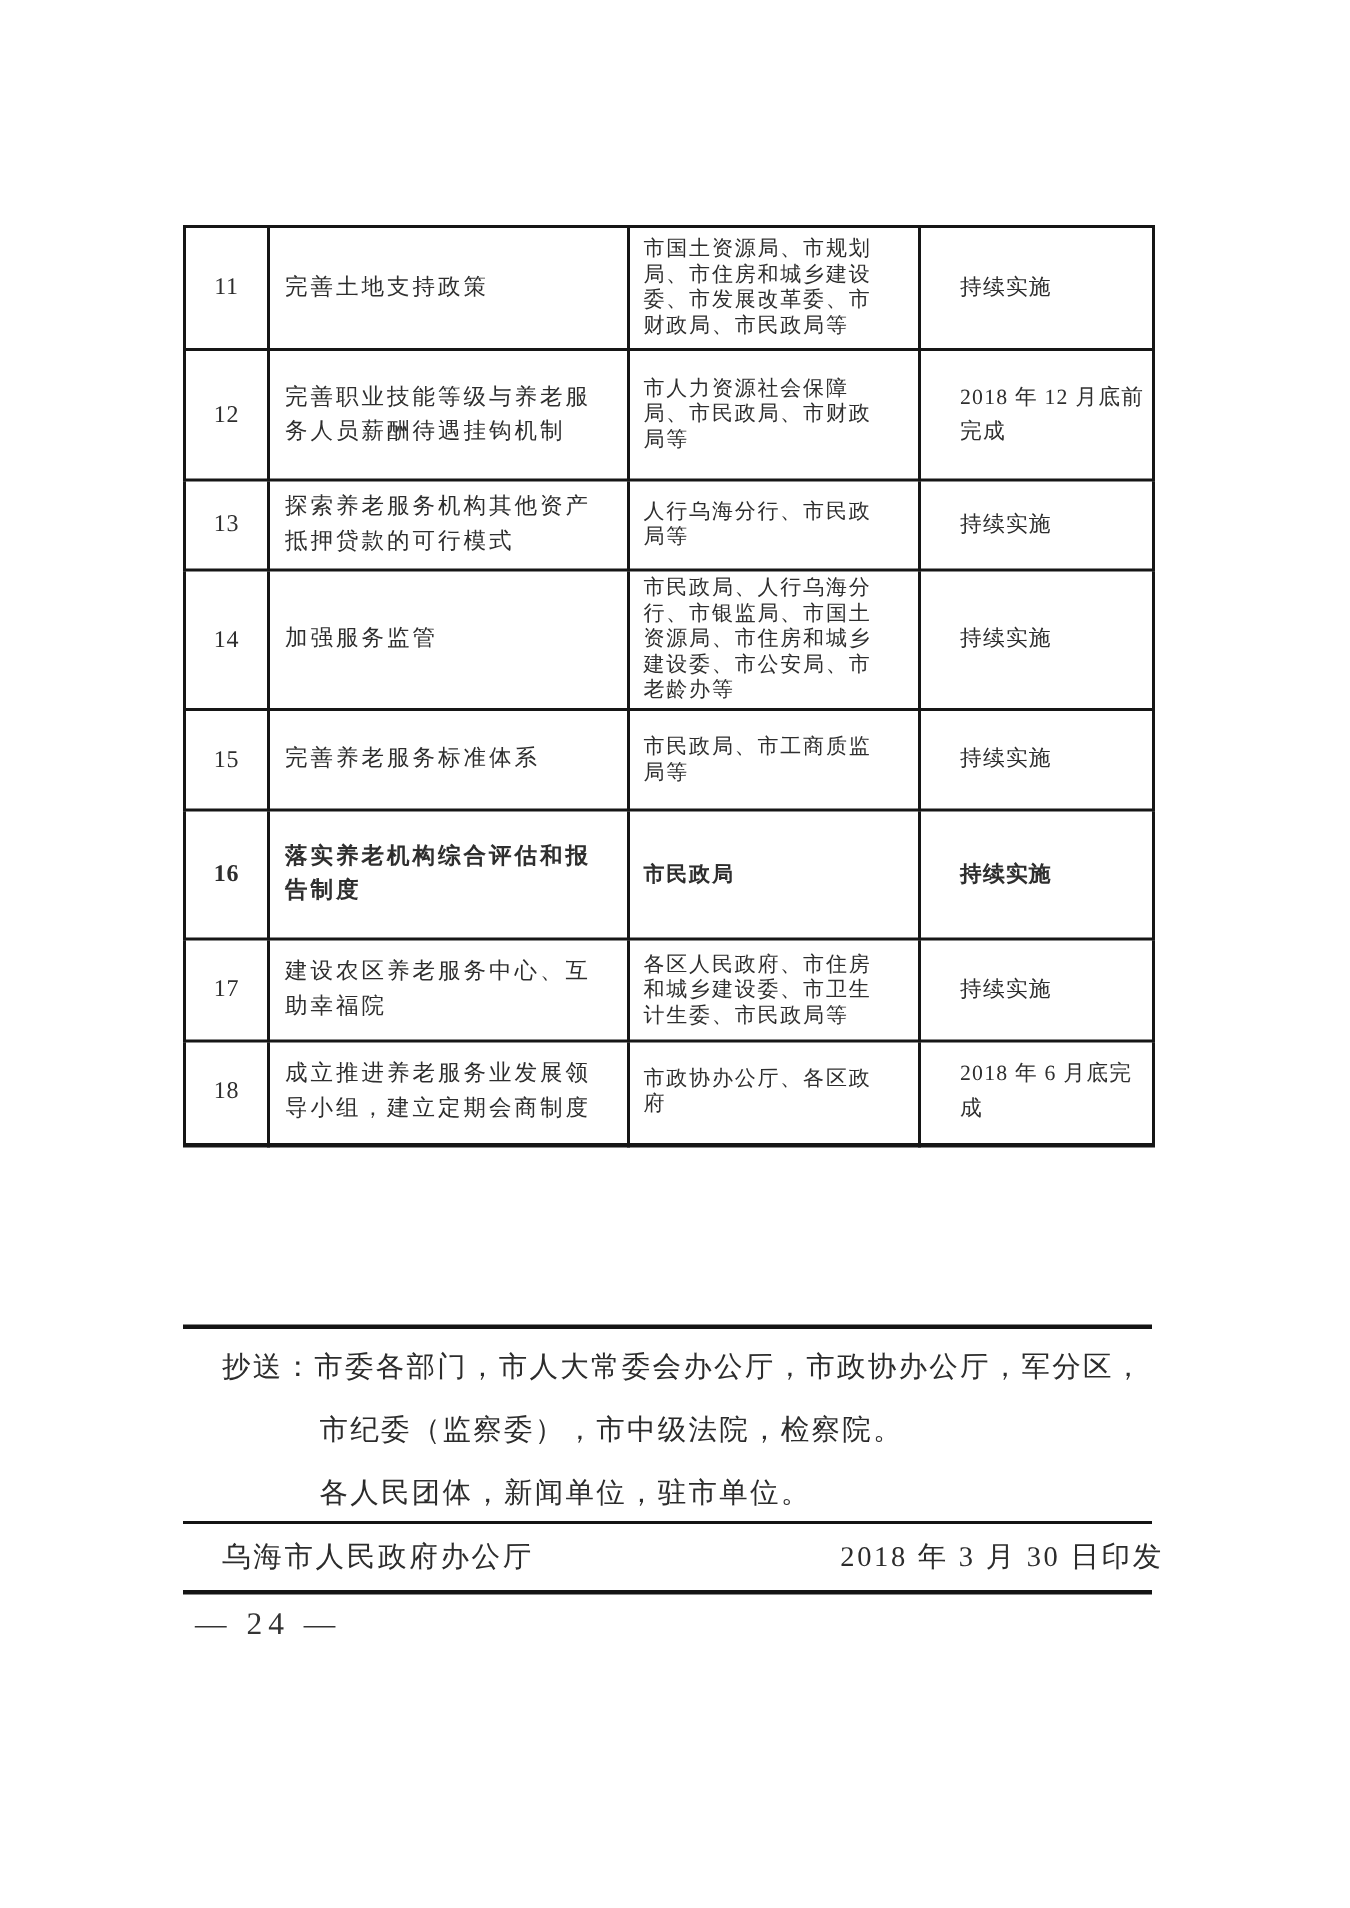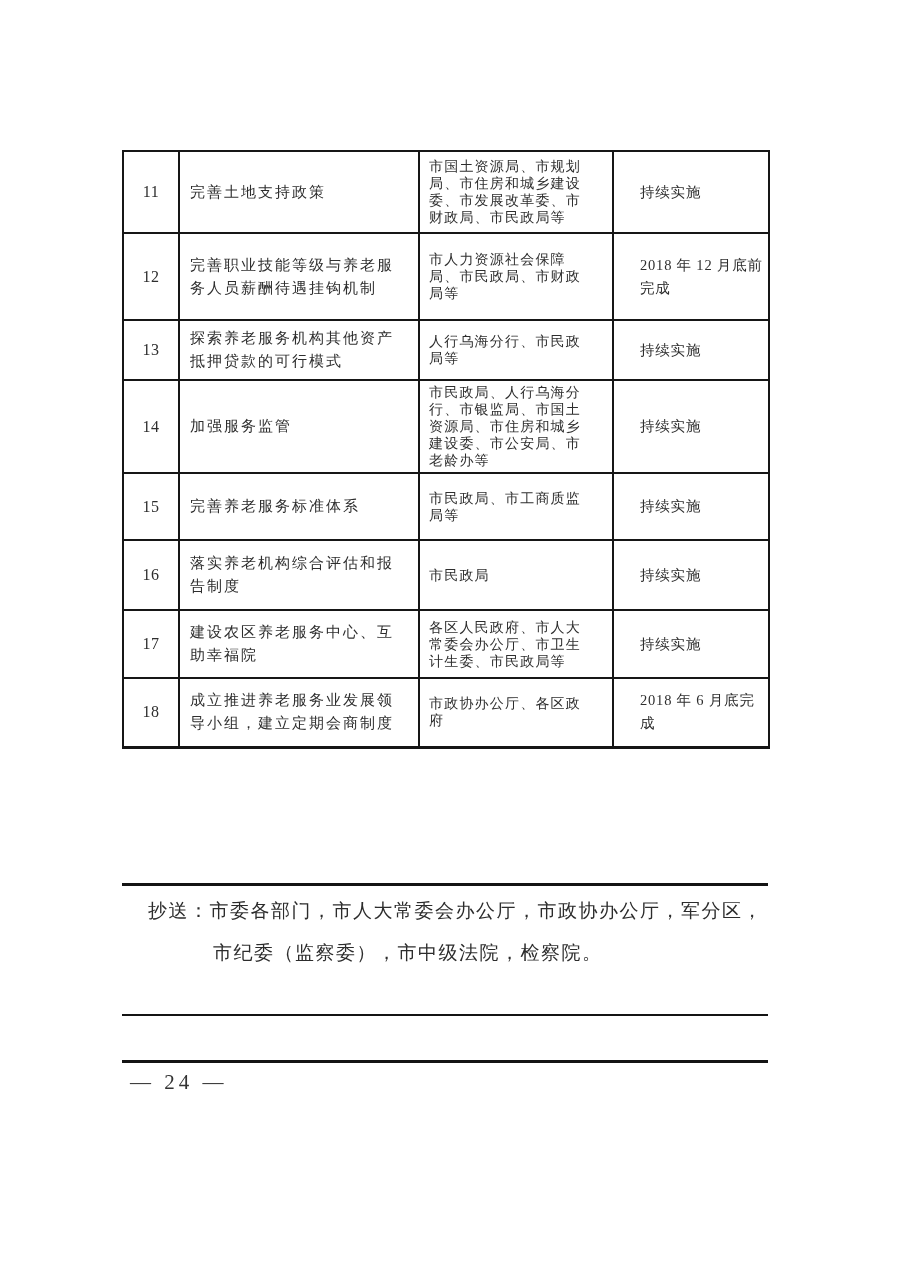--- a/index.html
+++ b/index.html
@@ -47,21 +47,21 @@
     padding:3px 4px 3px 26px;
     font-size:14.5px;
     line-height:23px;
     letter-spacing:0.8px;
   }
   tr.r1 { height:82px; }
   tr.r2 { height:87px; }
   tr.r3 { height:60px; }
   tr.r4 { height:87px; }
   tr.r5 { height:67px; }
-  tr.r6 { height:70px; }
+  tr.r6 { height:86px;font-weight:bold; }
   tr.r7 { height:68px; }
   tr.r8 { height:69px; }
   .col-no   { width:56px; }
   .col-task { width:240px; }
   .col-dept { width:194px; }
   .col-time { width:156px; }
 
   
   .rule {
     position:absolute; left:122px; width:646px;
@@ -145,37 +145,42 @@
       </tr>
       <tr class="r6">
         <td class="c-no">16</td>
         <td class="c-task">落实养老机构综合评估和报告制度</td>
         <td class="c-dept">市民政局</td>
         <td class="c-time">持续实施</td>
       </tr>
       <tr class="r7">
         <td class="c-no">17</td>
         <td class="c-task">建设农区养老服务中心、互助幸福院</td>
-        <td class="c-dept">各区人民政府、市人大常委会办公厅、市卫生计生委、市民政局等</td>
+        <td class="c-dept">各区人民政府、市住房和城乡建设委、市卫生计生委、市民政局等</td>
         <td class="c-time">持续实施</td>
       </tr>
       <tr class="r8">
         <td class="c-no">18</td>
         <td class="c-task">成立推进养老服务业发展领导小组，建立定期会商制度</td>
         <td class="c-dept">市政协办公厅、各区政府</td>
         <td class="c-time">2018 年 6 月底完成</td>
       </tr>
     </tbody>
   </table>
 
   <div class="rule rule-1"></div>
 
   <div class="cc-line cc-1">抄送：市委各部门，市人大常委会办公厅，市政协办公厅，军分区，</div>
   <div class="cc-line cc-2">市纪委（监察委），市中级法院，检察院。</div>
+  <div class="cc-line cc-3">各人民团体，新闻单位，驻市单位。</div>
 
   <div class="rule rule-2"></div>
 
+  <div class="issuer-row">
+    <span>乌海市人民政府办公厅</span>
+    <span>2018 年 3 月 30 日印发</span>
+  </div>
 
   <div class="rule rule-3"></div>
 
   <div class="page-number">— 24 —</div>
 
 </div>
 
 </body></html>

